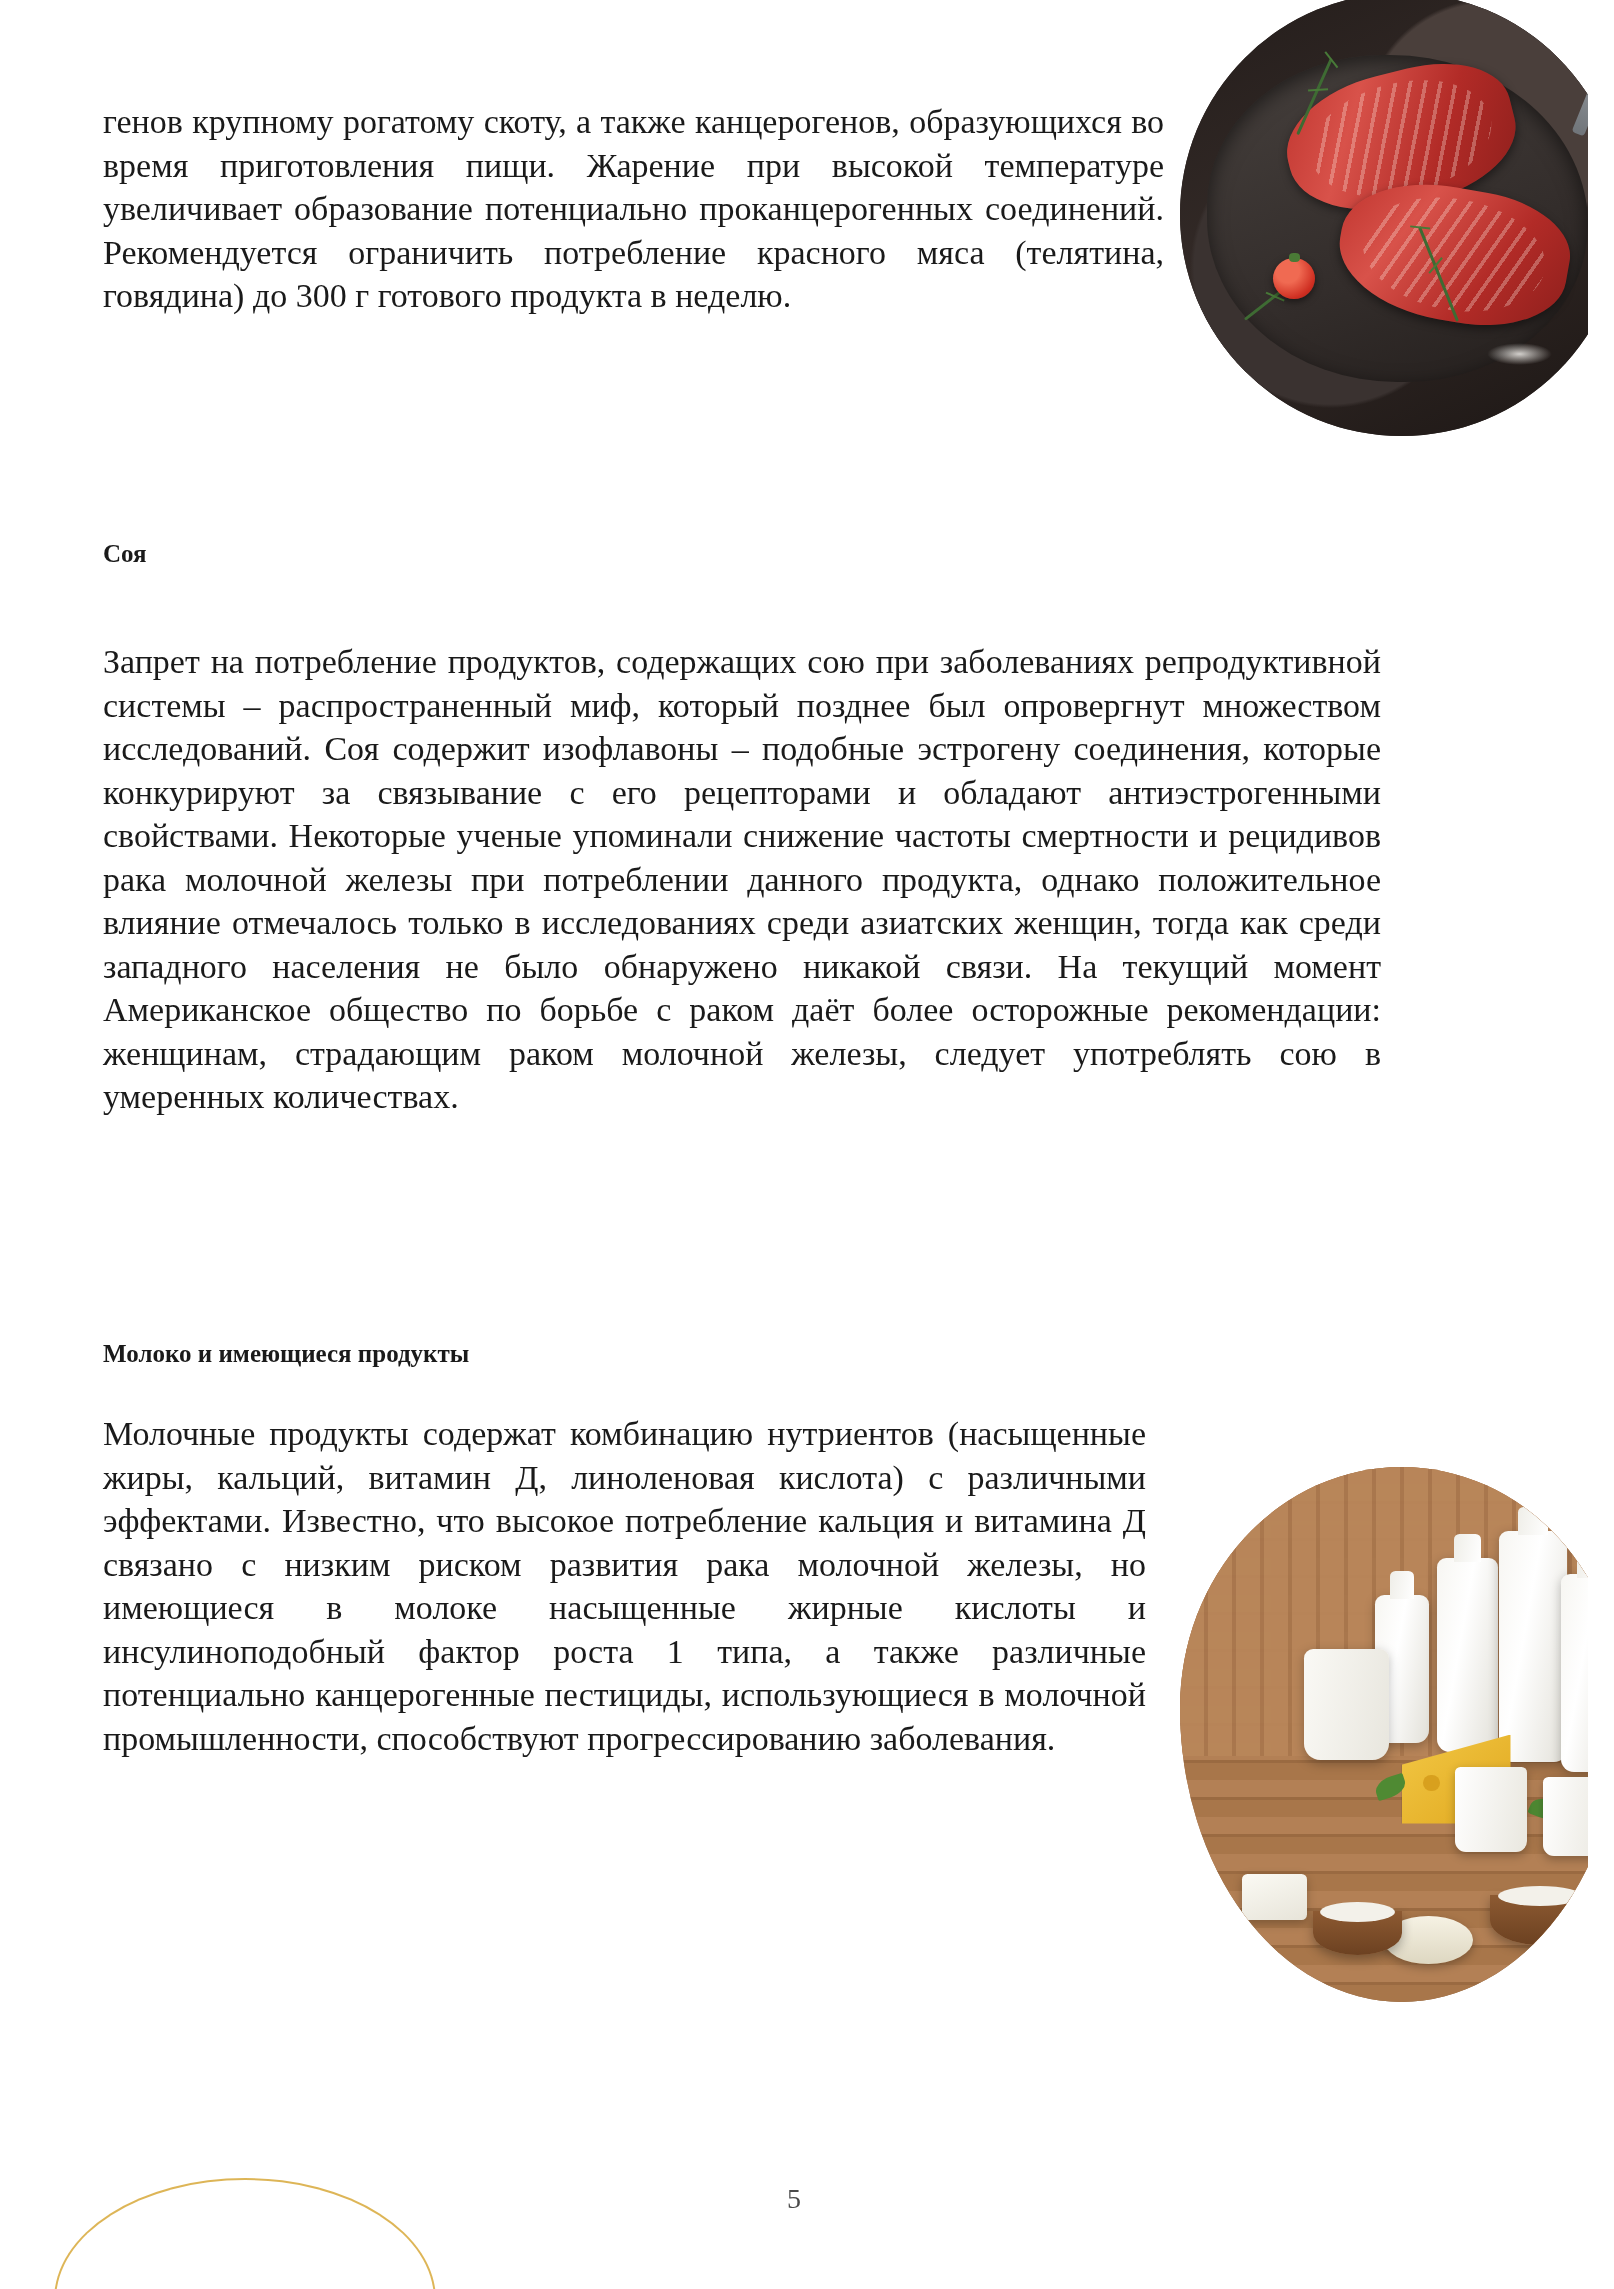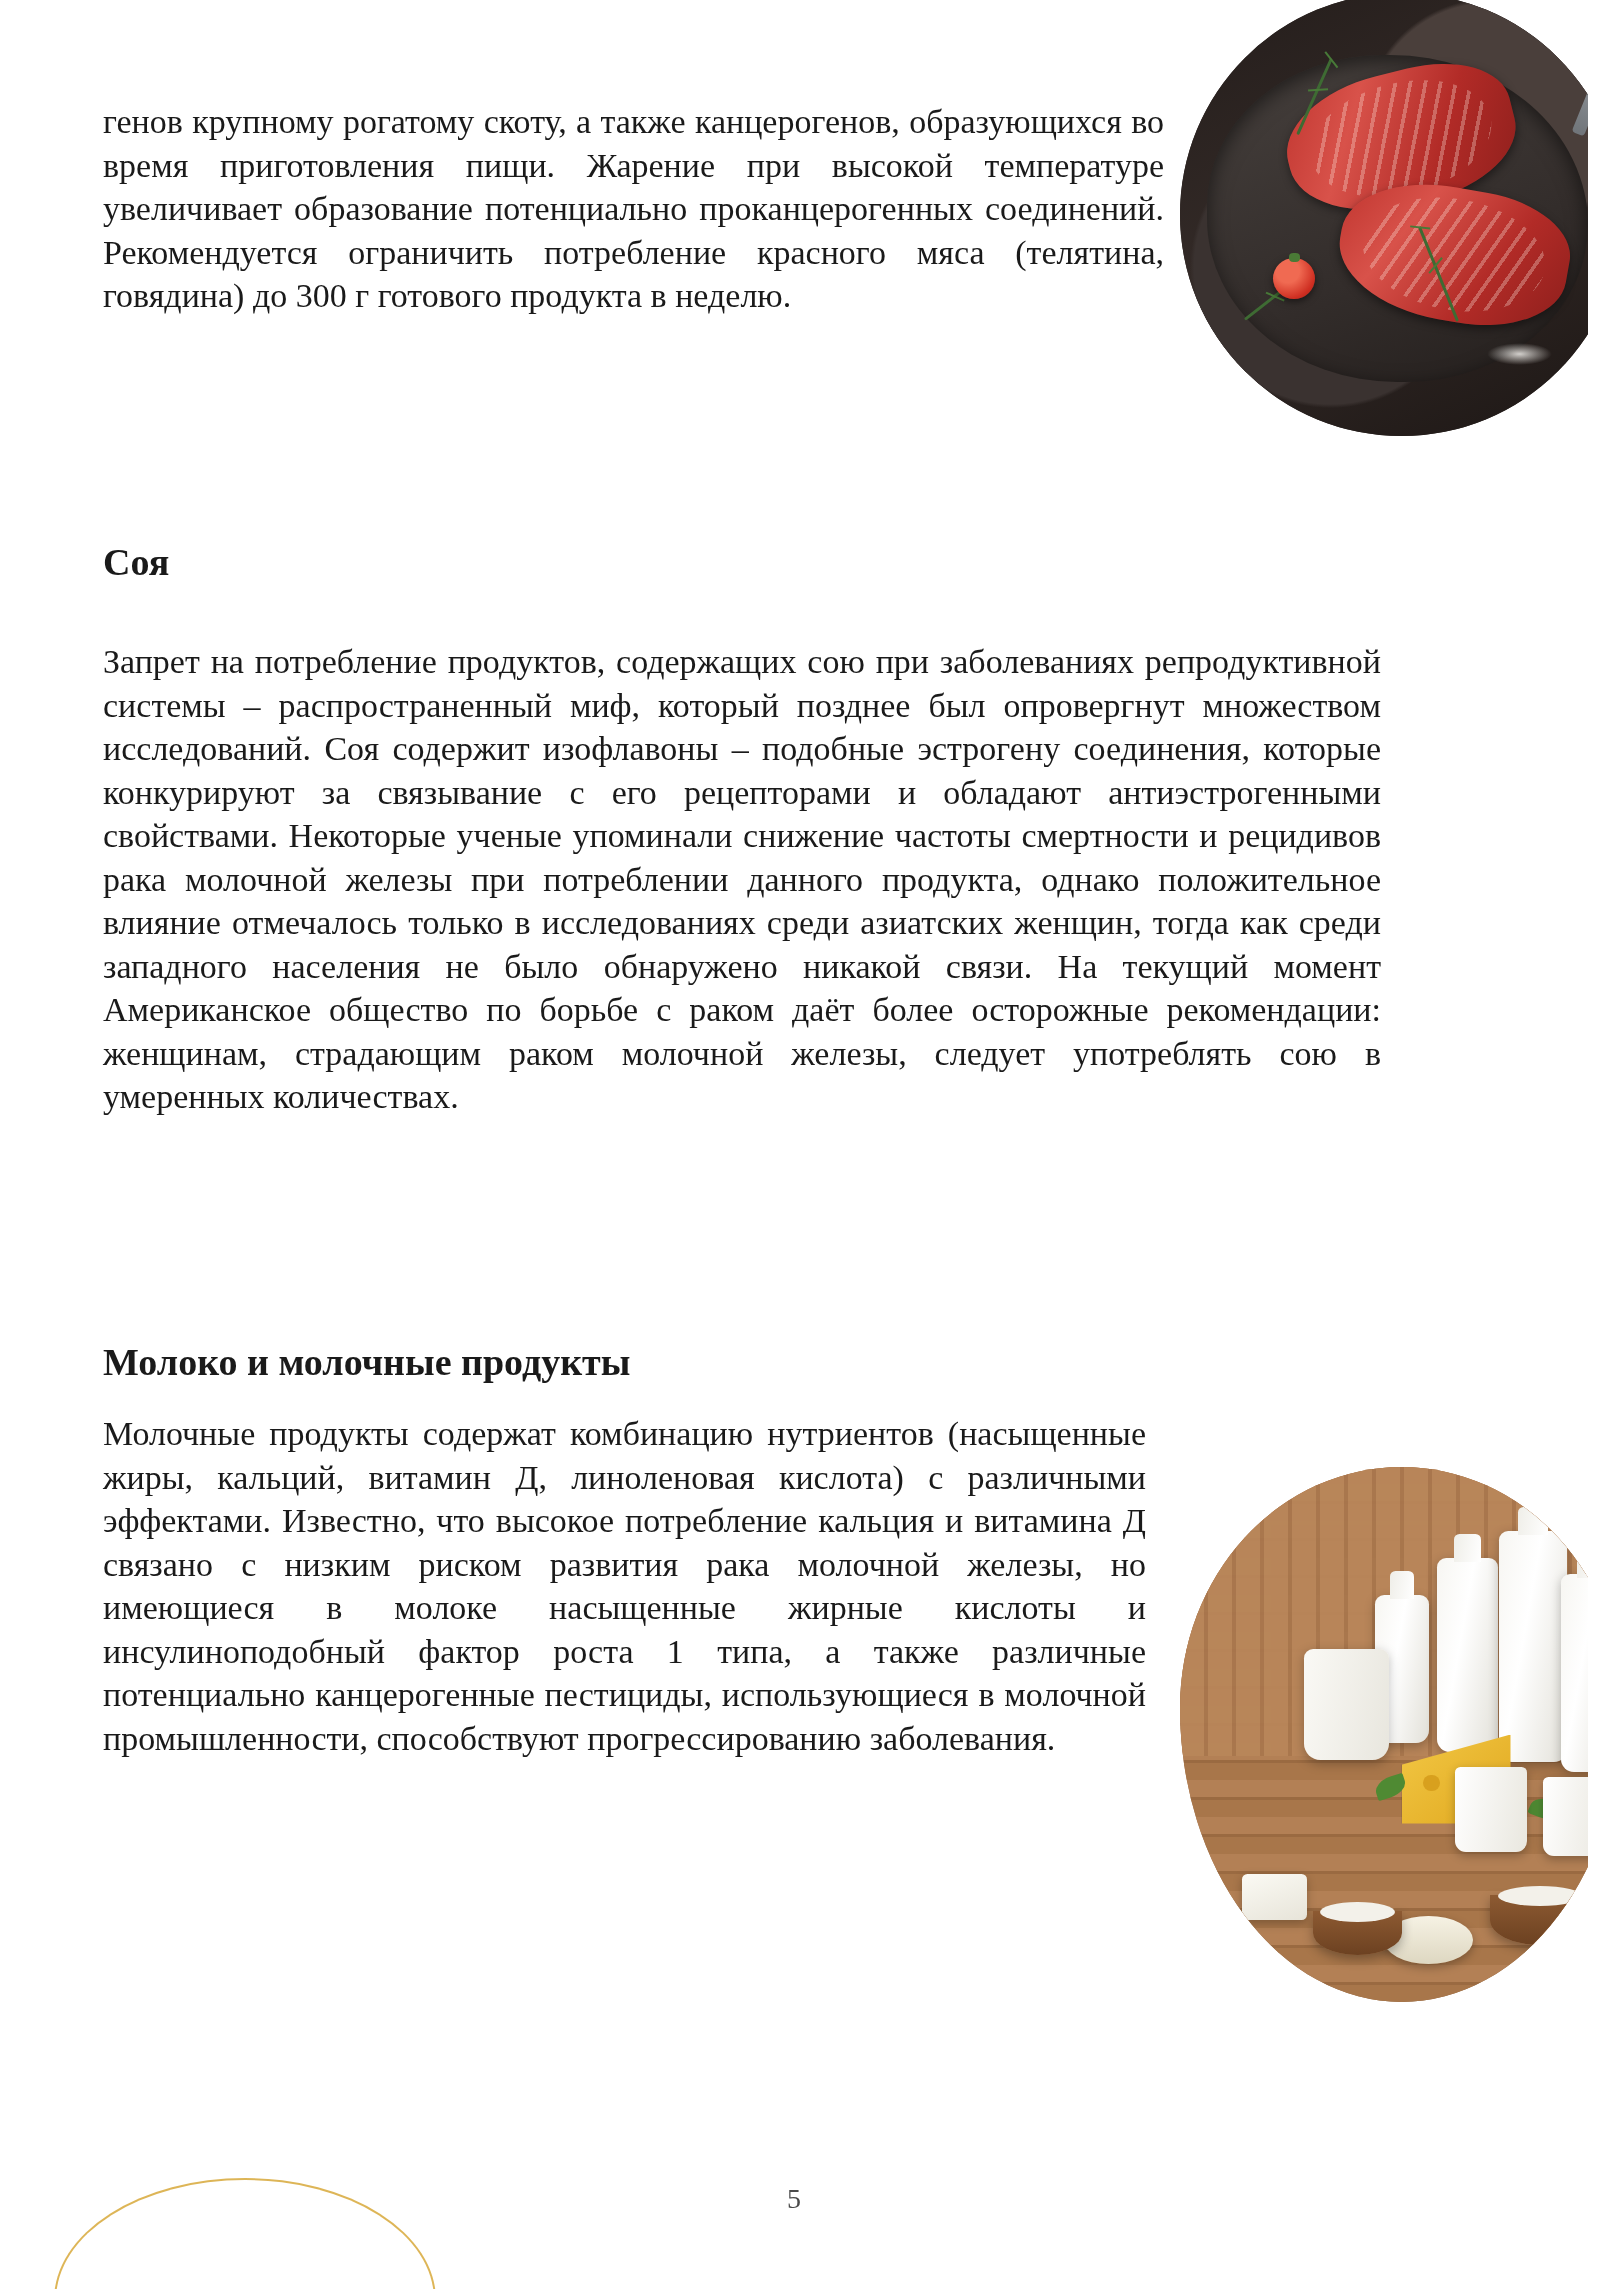--- a/index.html
+++ b/index.html
@@ -267,21 +267,21 @@
   p.body {
     margin: 0;
     font-size: 34px;
     line-height: 1.28;
     text-align: justify;
     text-justify: inter-word;
     hyphens: manual;
   }
   h3.sub {
     margin: 0;
-    font-size: 38px;
+    font-size: 25px;
     font-weight: bold;
     font-family: "Liberation Serif", serif;
   }
 
   #para-intro { top: 100px; width: 1061px; }
 
   #head-soy { top: 540px; }
   #para-soy { top: 640px; width: 1278px; }
 
   #head-milk { top: 1340px; }
@@ -333,21 +333,21 @@
   </div>
 
   <div class="block" id="head-soy">
     <h3 class="sub">Соя</h3>
   </div>
   <div class="block" id="para-soy">
     <p class="body">Запрет на потребление продуктов, содержащих сою при заболеваниях репродуктивной системы – распространенный миф, который позднее был опровергнут множеством исследований. Соя содержит изофлавоны – подобные эстрогену соединения, которые конкурируют за связывание с его рецепторами и обладают антиэстрогенными свойствами. Некоторые ученые упоминали снижение частоты смертности и рецидивов рака молочной железы при потреблении данного продукта, однако положительное влияние отмечалось только в исследованиях среди азиатских женщин, тогда как среди западного населения не было обнаружено никакой связи. На текущий момент Американское общество по борьбе с раком даёт более осторожные рекомендации: женщинам, страдающим раком молочной железы, следует употреблять сою в умеренных количествах.</p>
   </div>
 
   <div class="block" id="head-milk">
-    <h3 class="sub">Молоко и молочные продукты</h3>
+    <h3 class="sub">Молоко и имеющиеся продукты</h3>
   </div>
   <div class="block" id="para-milk">
     <p class="body">Молочные продукты содержат комбинацию нутриентов (насыщенные жиры, кальций, витамин Д, линоленовая кислота) с различными эффектами. Известно, что высокое потребление кальция и витамина Д связано с низким риском развития рака молочной железы, но имеющиеся в молоке насыщенные жирные кислоты и инсулиноподобный фактор роста 1 типа, а также различные потенциально канцерогенные пестициды, использующиеся в молочной промышленности, способствуют прогрессированию заболевания.</p>
   </div>
 
   <div class="img-dairy">
     <div class="wood"></div>
     <div class="wall"></div>
     <div class="bottle b4"></div>
     <div class="bottle b1"></div>

